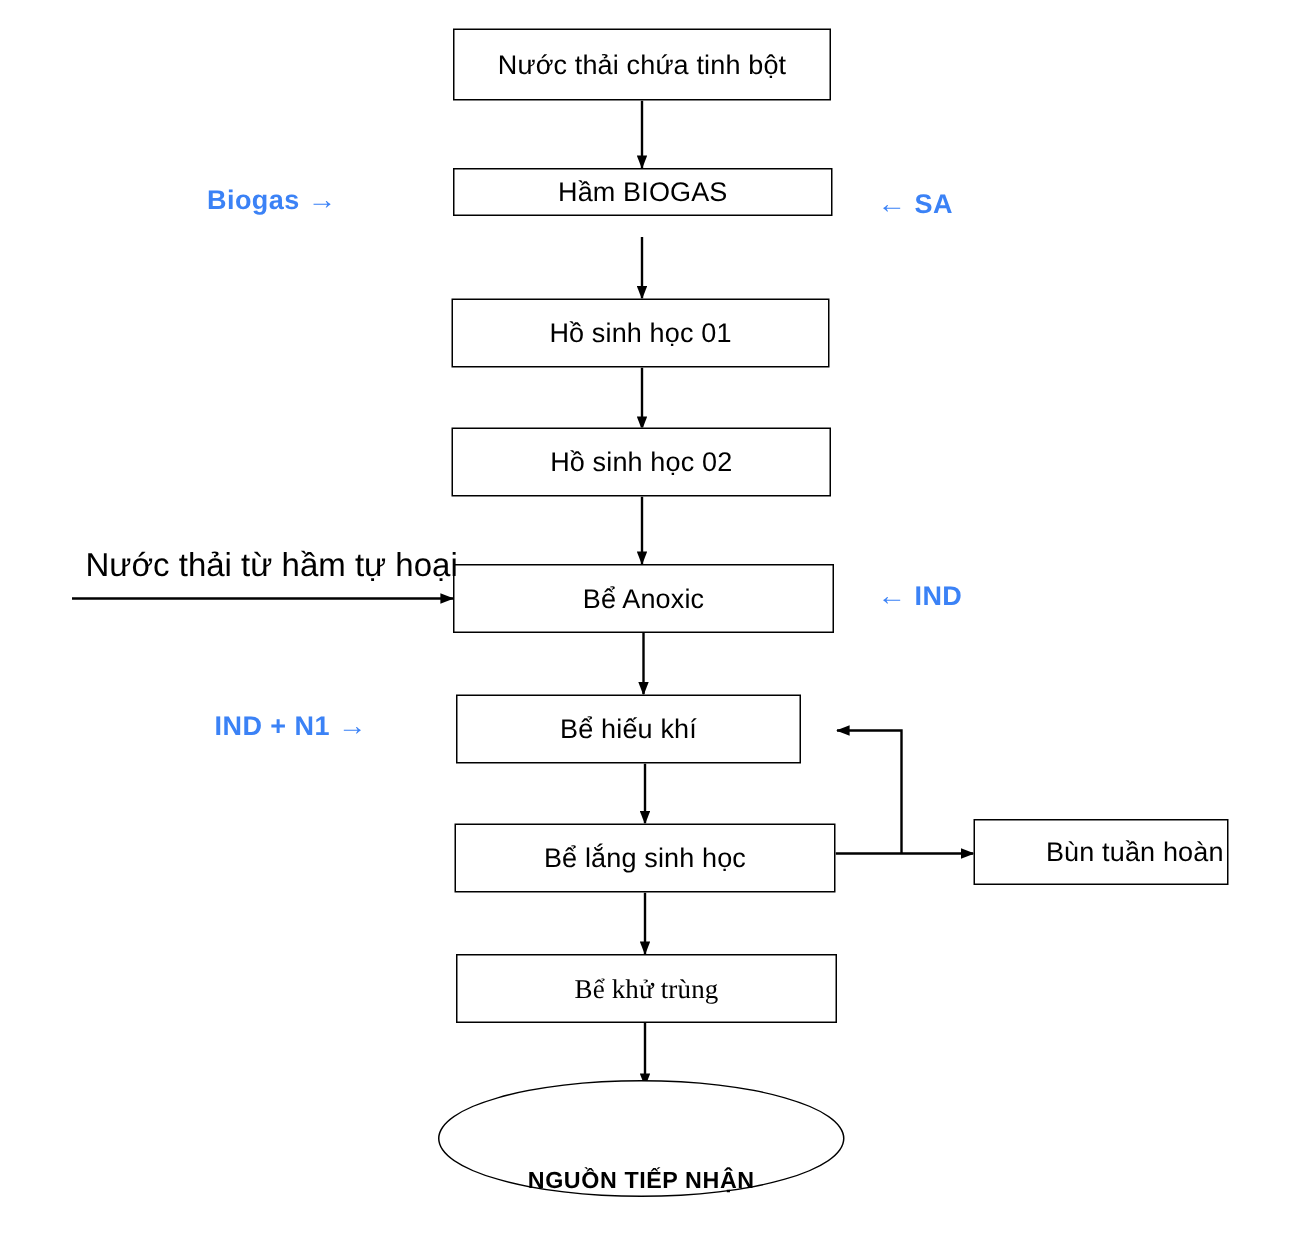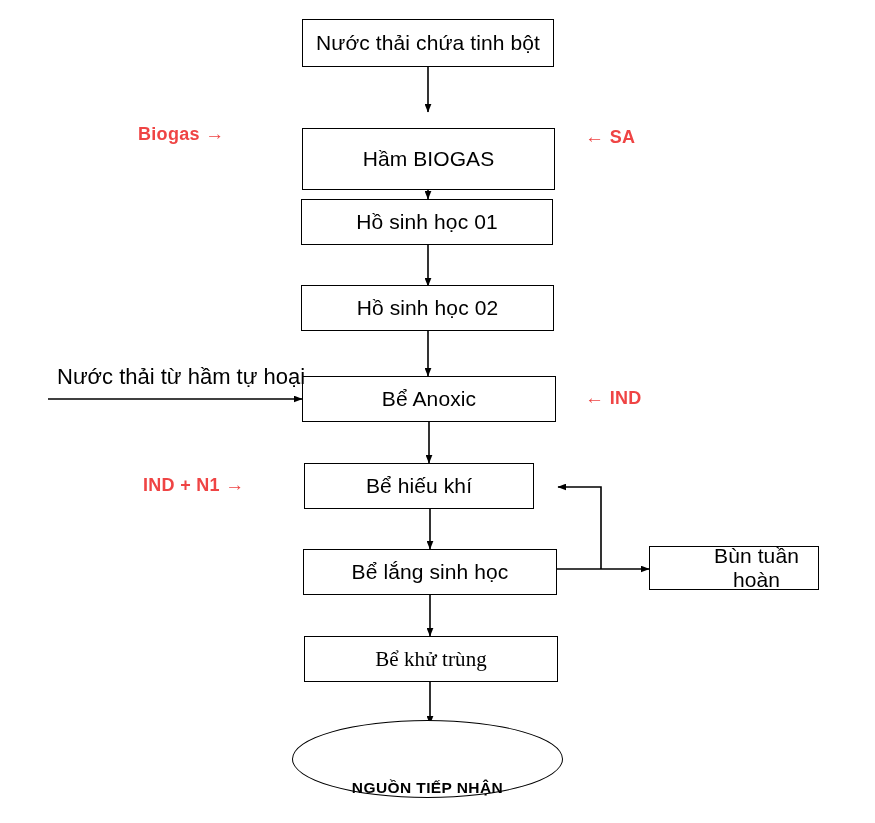--- a/index.html
+++ b/index.html
@@ -29,21 +29,21 @@
   }
   .node {
     position: absolute;
     box-sizing: border-box;
     border: 1.6px solid #000000;
     background: #ffffff;
     display: flex;
     align-items: center;
     justify-content: center;
     text-align: center;
-    font-size: 21px;
+    font-size: 18px;
     line-height: 1.15;
     color: #000000;
     letter-spacing: 0.1px;
   }
   .node-ellipse {
     position: absolute;
     box-sizing: border-box;
     border: 1.6px solid #000000;
     border-radius: 50%;
     background: #ffffff;
@@ -60,21 +60,21 @@
   .free-label {
     position: absolute;
     font-size: 22px;
     color: #000000;
     white-space: nowrap;
   }
   .blue-label {
     position: absolute;
     font-size: 18px;
     font-weight: bold;
-    color: #ef4444;
+    color: #3b82f6;
     white-space: nowrap;
     letter-spacing: 0.3px;
     text-align: center;
   }
   .blue-label .arrow-glyph {
     font-weight: normal;
     font-size: 19px;
   }
 </style>
 </head>
@@ -102,21 +102,21 @@
 
     <line x1="557" y1="569" x2="649" y2="569" stroke="#000" stroke-width="1.6" marker-end="url(#arrowhead)"></line>
 
     <polyline points="601,569 601,487 558,487" fill="none" stroke="#000" stroke-width="1.6" marker-end="url(#arrowhead)"></polyline>
   </svg>
 
   <div class="node" style="left:302px; top:19px; width:252px; height:48px;">
     <span>Nước thải chứa tinh bột</span>
   </div>
 
-  <div class="node" style="left:302px; top:112px; width:253px; height:62px;margin-top:16px;">
+  <div class="node" style="left:302px; top:112px; width:253px; height:32px;">
     <span>Hầm BIOGAS</span>
   </div>
 
   <div class="node" style="left:301px; top:199px; width:252px; height:46px;">
     <span>Hồ sinh học 01</span>
   </div>
 
   <div class="node" style="left:301px; top:285px; width:253px; height:46px;justify-content:center;">
     <span>Hồ sinh học 02</span>
   </div>

